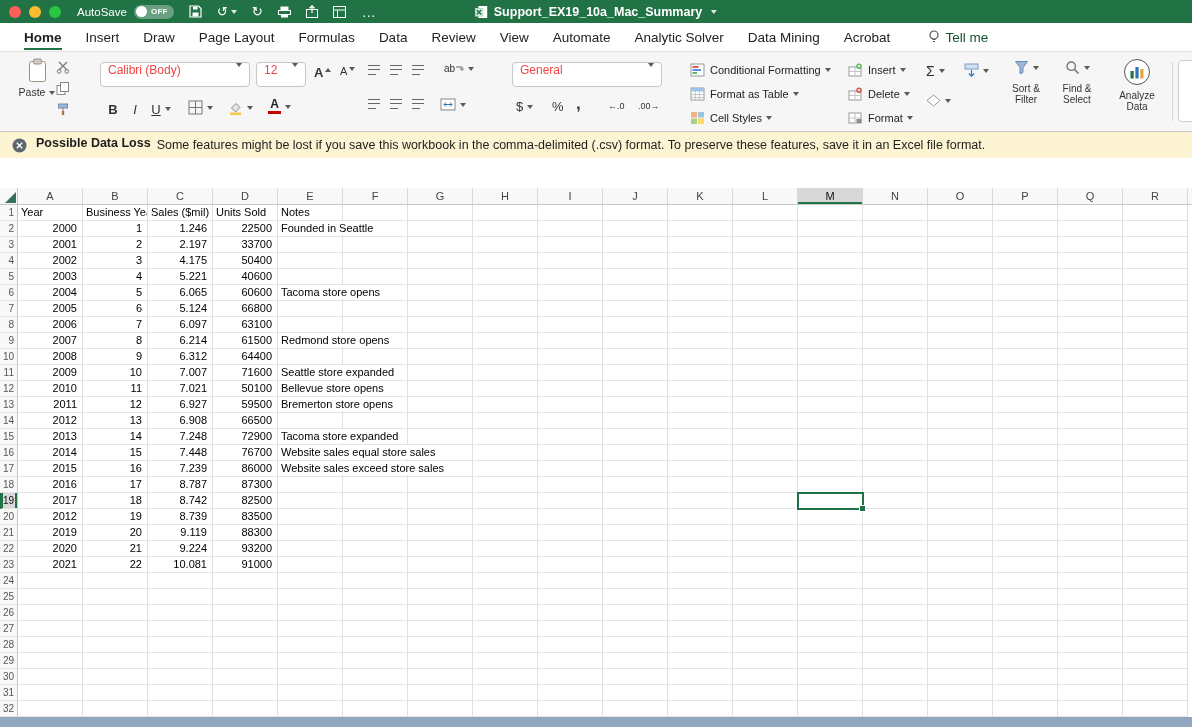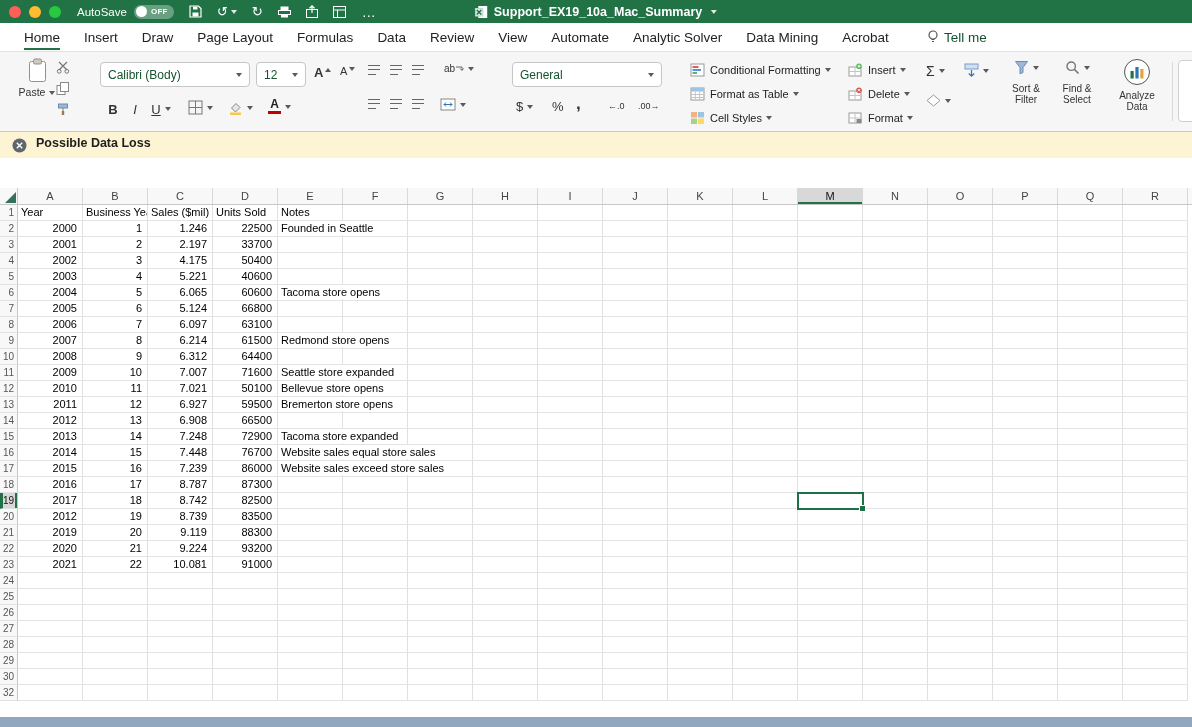--- a/index.html
+++ b/index.html
@@ -18,29 +18,29 @@
   .tb-ic { margin-left:15px; display:inline-flex; align-items:center; height:16px; }
   .tb-chv { width:0; height:0; border-left:3px solid transparent; border-right:3px solid transparent; border-top:4px solid #dfeae4; margin-left:3px; }
   .tb-glyph { font-size:13px; line-height:13px; color:#fff; }
   .tb-more { font-size:14px; letter-spacing:1px; margin-left:16px; }
   .title-center { position:absolute; left:50%; transform:translateX(-50%); top:0; height:23px; display:flex; align-items:center; gap:6px; font-size:12.5px; font-weight:600; white-space:nowrap; }
 
   
   .tabsrow { position:absolute; top:23px; left:0; right:0; height:29px; background:#fff; border-bottom:1px solid #e3e3e3; display:flex; align-items:center; padding-left:12px; }
   .tabs { display:flex; align-items:center; height:100%; }
   .tab { margin:0 12px; font-size:13.5px; color:#222; height:100%; display:flex; align-items:center; position:relative; cursor:default; }
-  .tab.active { font-weight:400; }
+  .tab.active { font-weight:700; }
   .tab.active::after { content:''; position:absolute; left:0; right:0; bottom:1px; height:2px; background:#217346; }
   .tellme { margin-left:26px; display:flex; align-items:center; gap:5px; font-size:13.5px; color:#14532d; }
 
   
   .ribbon { position:absolute; top:52px; left:0; right:0; height:80px; background:#f6f6f6; border-bottom:1px solid #c9c9c9; font-size:11px; color:#222; }
   .abs { position:absolute; }
   .chv { display:inline-block; width:0; height:0; border-left:3.5px solid transparent; border-right:3.5px solid transparent; border-top:4px solid #5a5a5a; margin-left:4px; vertical-align:middle; }
-  .combo { background:#fff; border:1px solid #c6c6c6; border-radius:4px; display:flex; align-items:center; justify-content:space-between; padding:0 7px; font-size:12px; color:#14532d; }
+  .combo { background:#fff; border:1px solid #c6c6c6; border-radius:4px; display:flex; justify-content:space-between; padding:0 7px; font-size:12px; color:#ef4444; }
   .bigbtn { display:flex; flex-direction:column; align-items:center; justify-content:flex-start; text-align:center; }
   .bigbtn .lbl { font-size:10.5px; line-height:12px; margin-top:3px; color:#333; }
   .sbtn { display:flex; align-items:center; justify-content:center; }
   .glyph { font-size:13px; color:#333; }
   .bold { font-weight:700; } .ital { font-style:italic; } .undl { text-decoration:underline; }
   .ln { width:12px; height:10px;
         background:linear-gradient(#666,#666) 0 0/12px 1.2px no-repeat,
                    linear-gradient(#666,#666) 0 4.4px/12px 1.2px no-repeat,
                    linear-gradient(#666,#666) 0 8.8px/8px 1.2px no-repeat; }
   .fc-a { font-weight:700; font-size:12px; line-height:11px; display:inline-block; }
@@ -426,20 +426,21 @@
     <div class="vsep" style="left:1172px;"></div>
     <div class="abs partialbtn" style="left:1178px; top:8px; width:22px; height:62px;"></div>
   </div>
 
   <div class="warnbar">
     <svg width="15" height="15">
         <circle cx="7.5" cy="7.5" r="7" fill="#5d6770"></circle>
         <path d="M4.8 4.8 L10.2 10.2 M10.2 4.8 L4.8 10.2" stroke="#fff" stroke-width="1.4"></path>
       </svg>
     <span class="warn-title">Possible Data Loss</span>
+    <span>Some features might be lost if you save this workbook in the comma-delimited (.csv) format. To preserve these features, save it in an Excel file format.</span>
   </div>
 
 
   <div class="sheet">
     <div class="colheads">
       <div class="corner"></div>
       <div style="display:flex;">
           <div class="colh">A</div>
           <div class="colh">B</div>
           <div class="colh">C</div>
@@ -1103,20 +1104,41 @@
           <div class="c"></div>
           <div class="c"></div>
           <div class="c"></div>
           <div class="c"></div>
           <div class="c"></div>
           <div class="c"></div>
           <div class="c"></div>
           <div class="c"></div>
         </div>
         <div class="srow">
+          <div class="gut">31</div>
+          <div class="c"></div>
+          <div class="c"></div>
+          <div class="c"></div>
+          <div class="c"></div>
+          <div class="c"></div>
+          <div class="c"></div>
+          <div class="c"></div>
+          <div class="c"></div>
+          <div class="c"></div>
+          <div class="c"></div>
+          <div class="c"></div>
+          <div class="c"></div>
+          <div class="c"></div>
+          <div class="c"></div>
+          <div class="c"></div>
+          <div class="c"></div>
+          <div class="c"></div>
+          <div class="c"></div>
+        </div>
+        <div class="srow">
           <div class="gut">32</div>
           <div class="c"></div>
           <div class="c"></div>
           <div class="c"></div>
           <div class="c"></div>
           <div class="c"></div>
           <div class="c"></div>
           <div class="c"></div>
           <div class="c"></div>
           <div class="c"></div>

